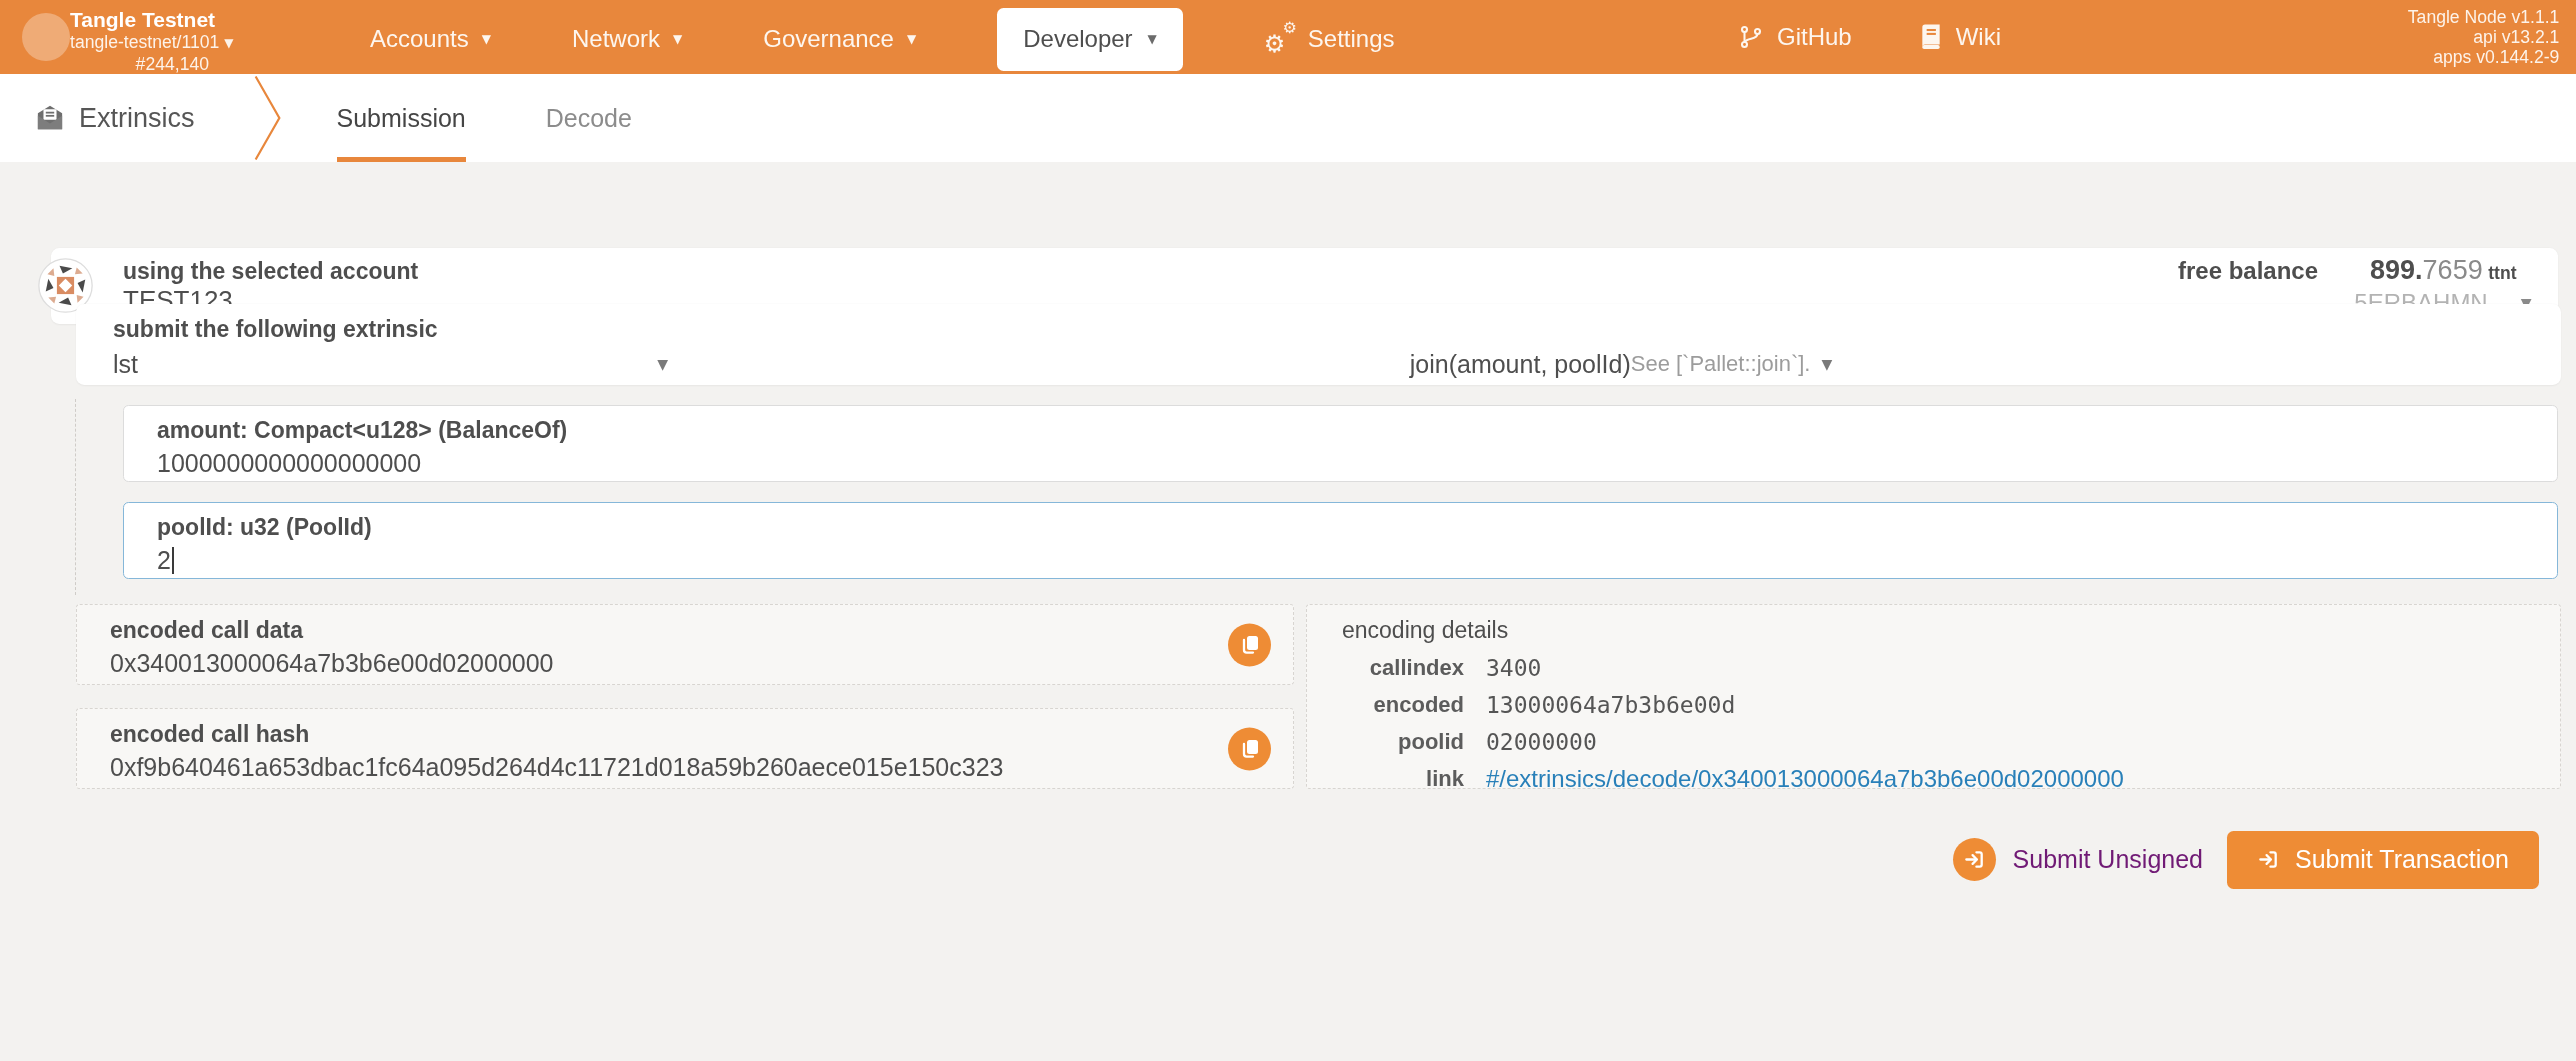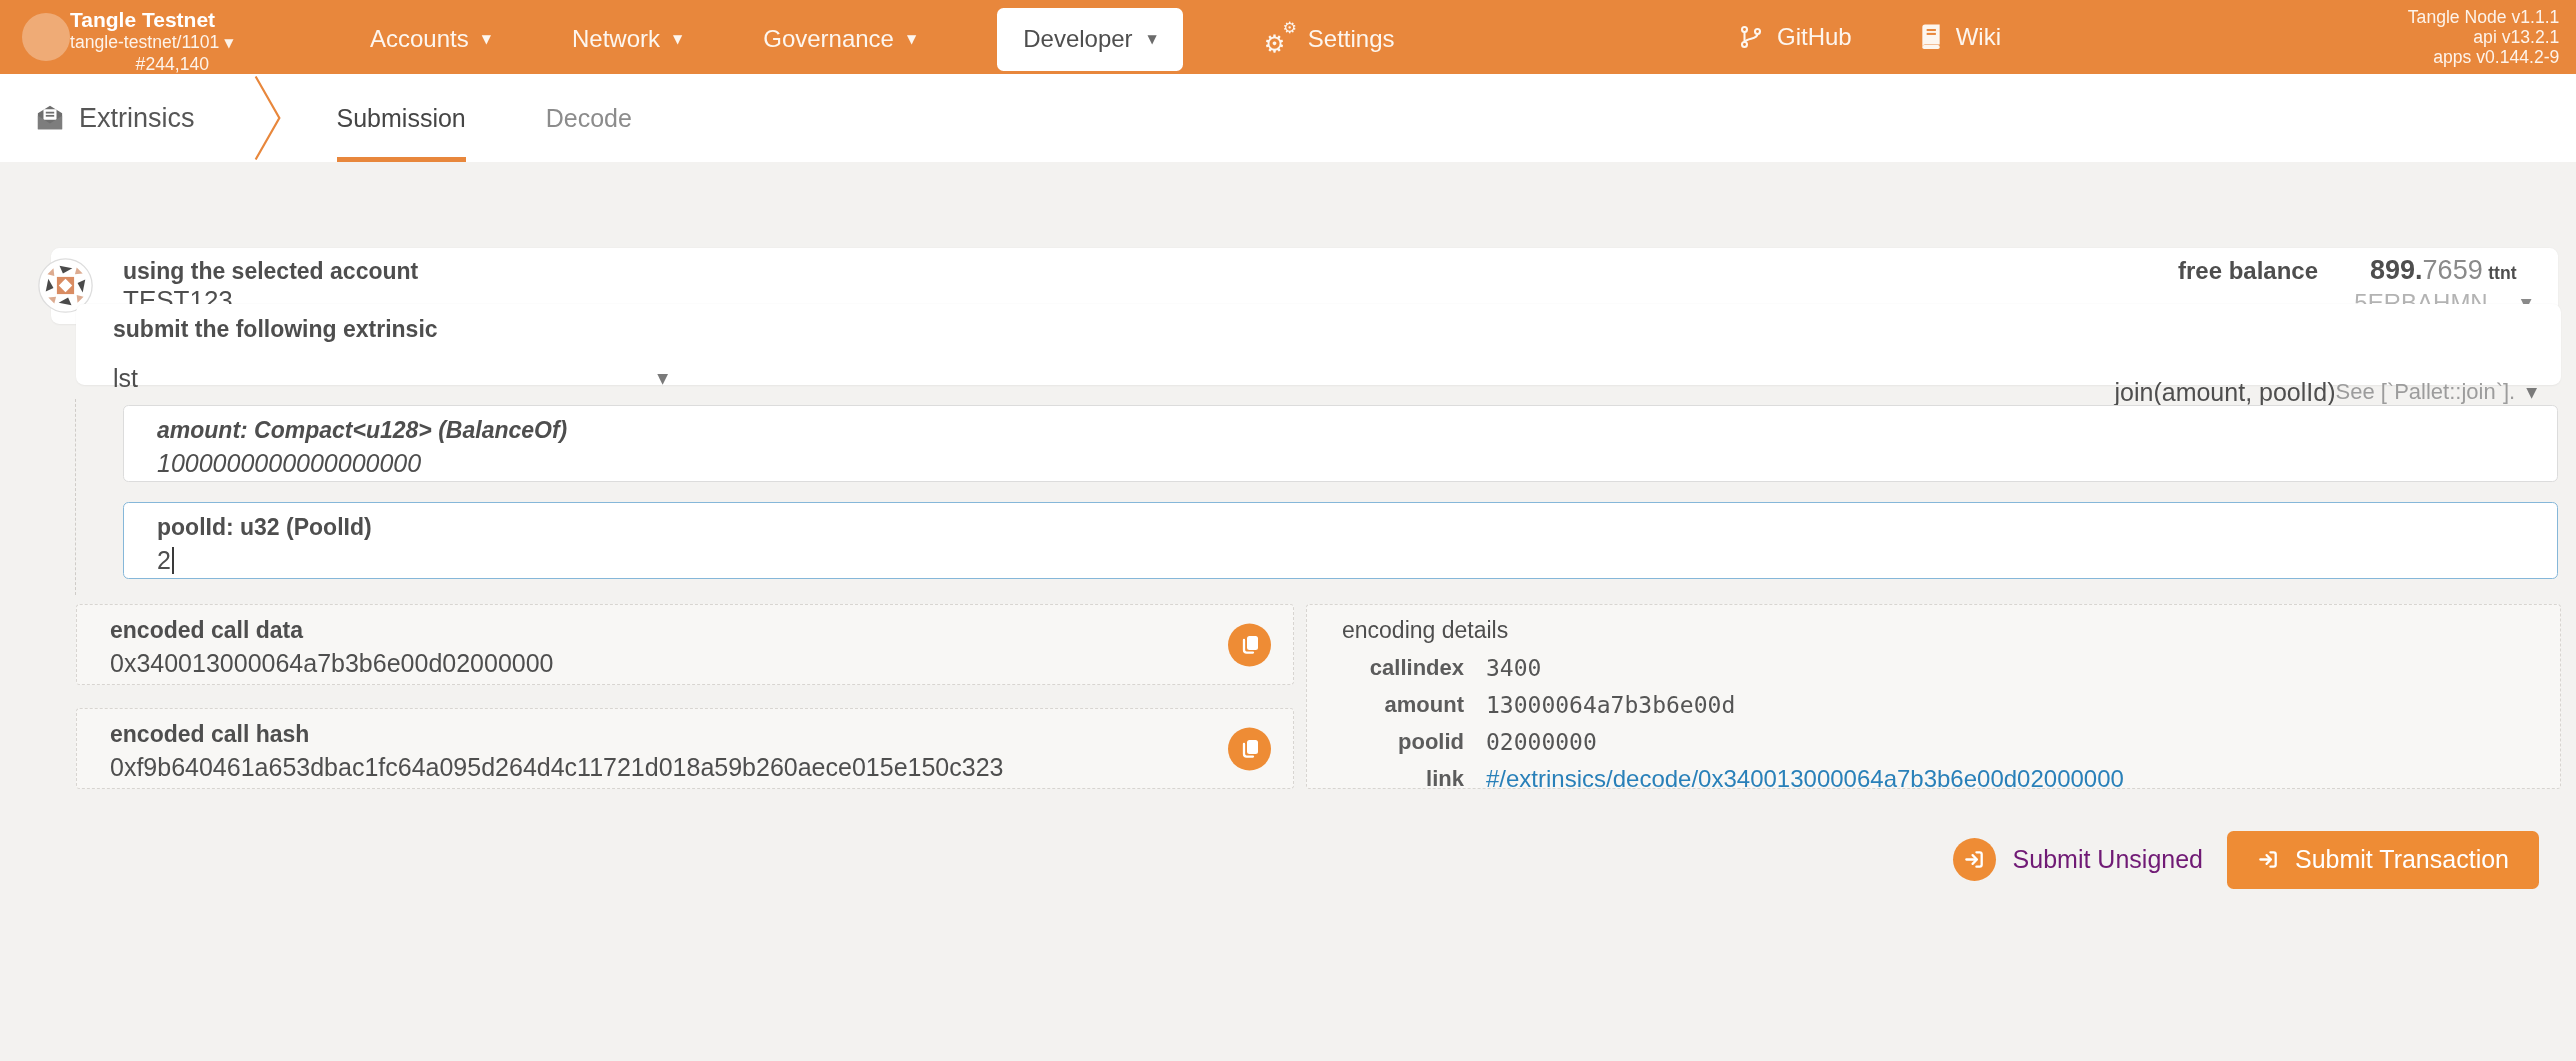--- a/index.html
+++ b/index.html
@@ -57,21 +57,21 @@
   .addr-line { margin-top:2.8px; color:#b3b3b3; font-size:24px; display:flex; align-items:center;
                justify-content:flex-end; gap:13px; }
   .addr-line .caret { color:#8a8a8a; font-size:14px; cursor:pointer; }
 
   .card-extrinsic { top:142px; left:76px; right:15px; height:81px; padding:12px 24px 0 37px; }
   .ext-label { font-size:23px; font-weight:bold; }
   .ext-row { display:flex; align-items:center; margin-top:6.5px; }
   .pallet-select { width:555px; display:flex; justify-content:space-between; align-items:center; cursor:pointer; }
   .select-text { font-size:25px; color:#4e4e4e; }
   .select-caret { color:#7a7a7a; font-size:14px; }
-  .method-select { flex:1; margin-left:37px; display:flex; justify-content:flex-end; align-items:center; cursor:pointer;margin-top:28px; }
+  .method-select { flex:1; margin-left:37px; display:flex; justify-content:center; align-items:center; cursor:pointer; }
   .method-doc { display:flex; align-items:center; gap:11px; color:#9c9c9c; font-size:22px; }
 
   .indent-line { position:absolute; left:75px; top:237px; height:196px; width:0;
                  border-left:0.9px dashed #cfccc8; }
   .param-box { position:absolute; left:123px; right:17.6px; height:77px; background:#fff;
                border:0.9px solid #dcdcdc; border-radius:5.5px; padding:11px 0 0 33px; }
   .param-box.focused { border:0.9px solid #85b7d9; }
   .param-label { font-size:23px; font-weight:bold; }
   .param-value { font-size:25px; margin-top:4.6px; color:#4e4e4e; }
   .text-cursor { display:inline-block; width:1.8px; height:27px; background:#3a3a3a; vertical-align:text-bottom; margin-left:0.9px; }
@@ -234,21 +234,21 @@
           <span class="method-doc">
             <span>See [`Pallet::join`].</span>
             <span class="caret select-caret">▼</span>
           </span>
         </div>
       </div>
     </div>
 
     <div class="indent-line"></div>
 
-    <div class="param-box" style="top:243px;font-style:italic;">
+    <div class="param-box" style="top:243px;">
       <div class="param-label">amount: Compact&lt;u128&gt; (BalanceOf)</div>
       <div class="param-value">1000000000000000000</div>
     </div>
 
     <div class="param-box focused" style="top:340px;">
       <div class="param-label">poolId: u32 (PoolId)</div>
       <div class="param-value"><span>2</span><span class="text-cursor"></span></div>
     </div>
 
     <div class="out-box" style="top:442px; left:76px; width:1218px; height:81px;">
@@ -271,21 +271,21 @@
           <path d="M6 7.5v10a2.6 2.6 0 0 0 2.6 2.6H15" fill="none" stroke="#fff" stroke-width="2.3" stroke-linecap="round"></path>
         </svg>
       </div>
     </div>
 
     <div class="out-box details-box" style="top:442px; left:1306px; right:15px; height:185px;">
       <div class="details-title">encoding details</div>
       <div class="details-grid">
         <div class="dk">callindex</div>
         <div class="dv">3400</div>
-        <div class="dk">amount</div>
+        <div class="dk">encoded</div>
         <div class="dv">13000064a7b3b6e00d</div>
         <div class="dk">poolid</div>
         <div class="dv">02000000</div>
         <div class="dk">link</div>
         <div class="dv"><a class="dv-link" href="#/extrinsics/decode/0x340013000064a7b3b6e00d02000000">#/extrinsics/decode/0x340013000064a7b3b6e00d02000000</a></div>
       </div>
     </div>
 
     <div class="actions">
       <div class="unsigned">

